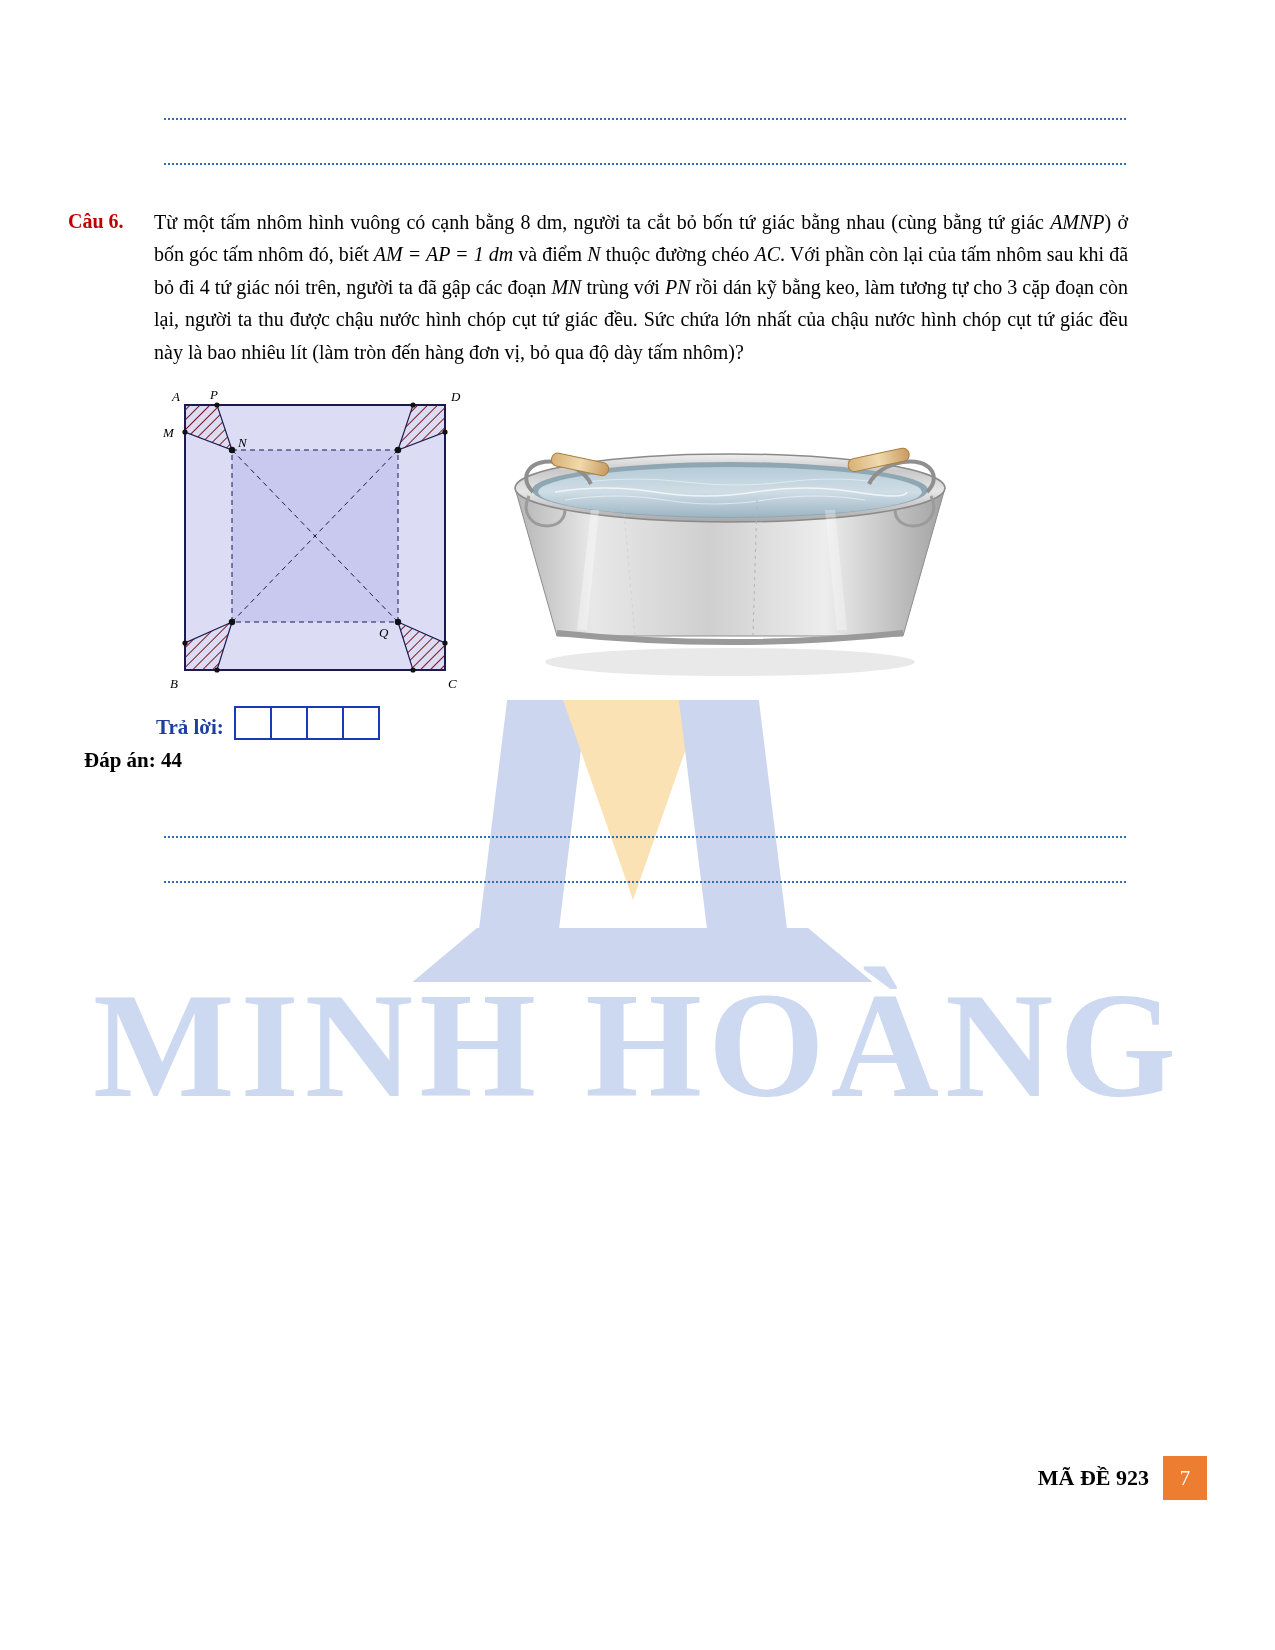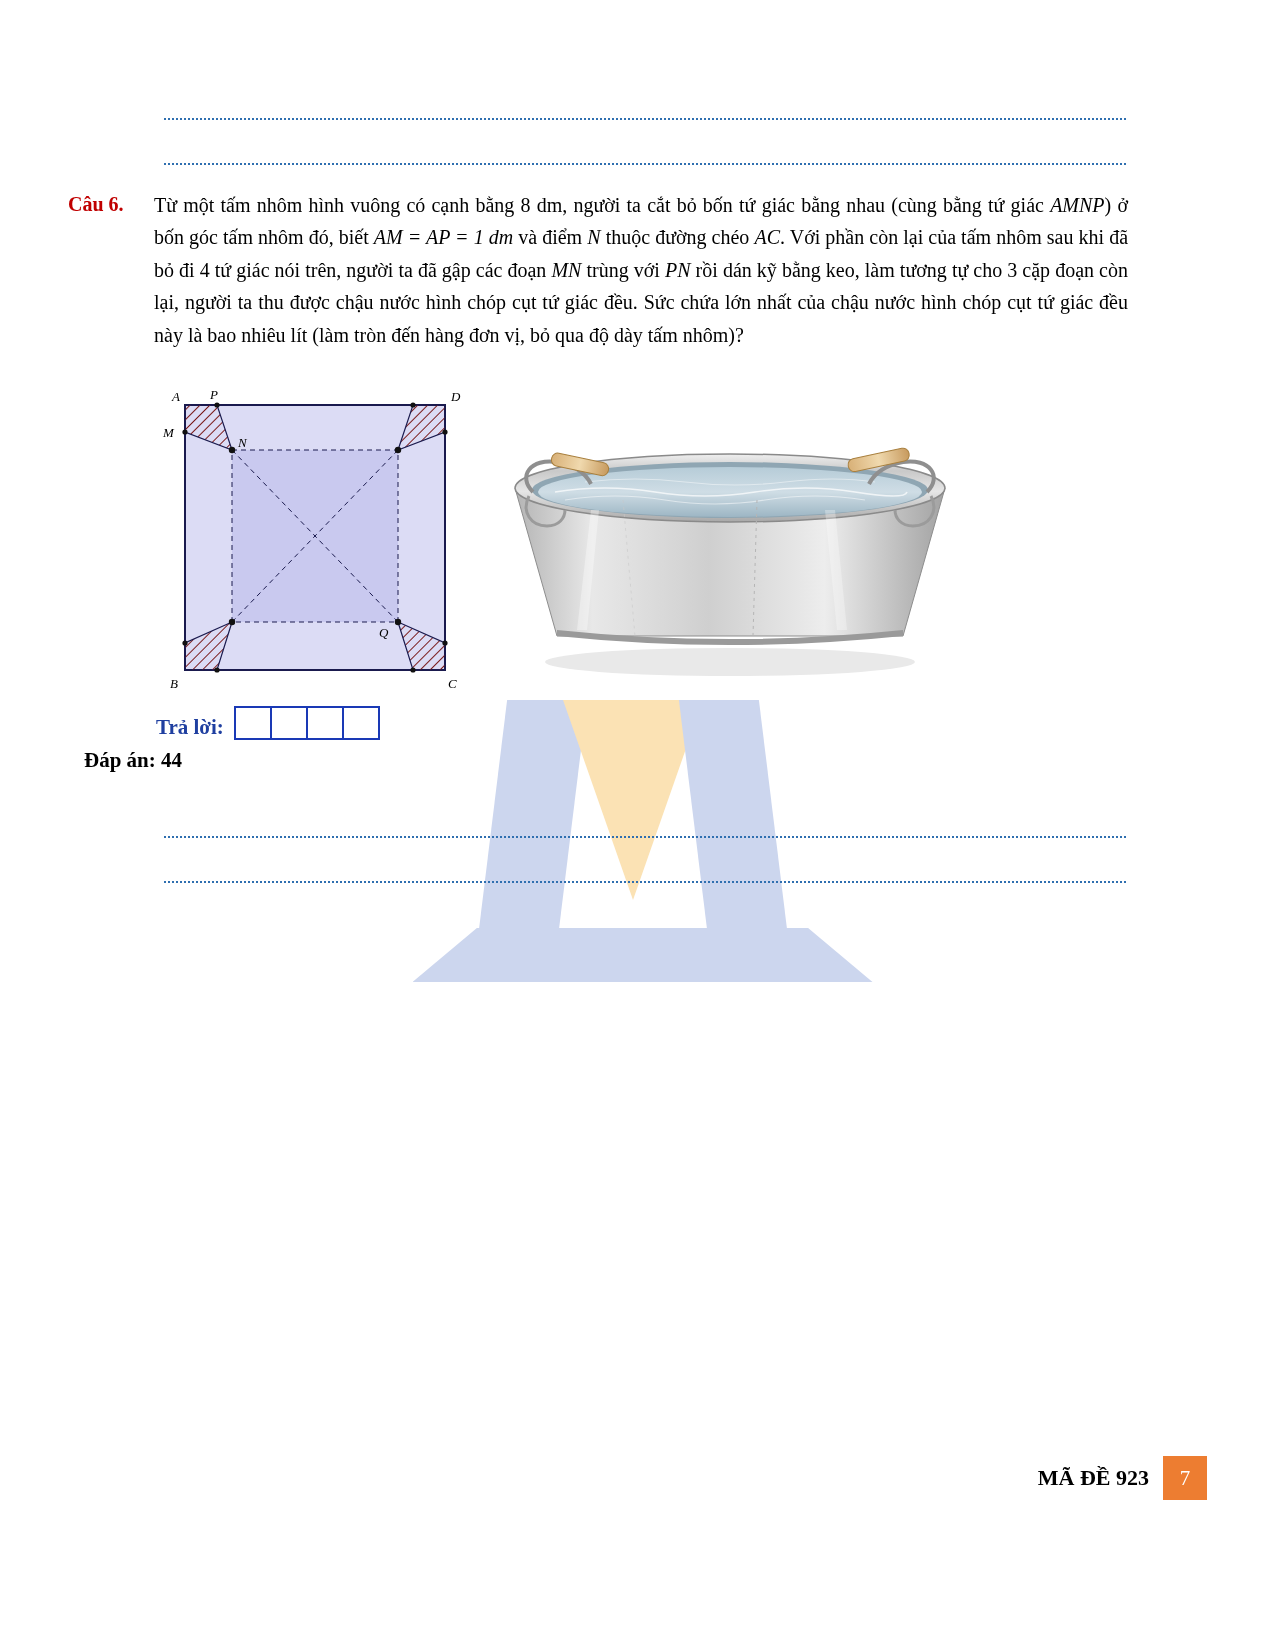--- a/index.html
+++ b/index.html
@@ -85,21 +85,21 @@
 
   .dotline {
     position: absolute;
     border-bottom: 2px dotted #2f6fb0;
     height: 0;
   }
 
   .q-block {
     position: absolute;
     left: 68px;
-    top: 189px;
+    top: 206px;
     width: 1060px;
     display: flex;
   }
   .q-label {
     color: #c00000;
     font-weight: bold;
     font-size: 20px;
     width: 86px;
     flex: 0 0 86px;
     line-height: 1.55;
@@ -219,20 +219,21 @@
 </head>
 <body>
 
 <div class="watermark">
   <div class="wm-shape">
     <div class="wm-left"></div>
     <div class="wm-tri"></div>
     <div class="wm-right"></div>
     <div class="wm-base"></div>
   </div>
+  <div class="wm-text">MINH HOÀNG</div>
 </div>
 
 <div class="page">
 
   <div class="dotline" style="left:164px; top:118px; width:962px;"></div>
   <div class="dotline" style="left:164px; top:163px; width:962px;"></div>
 
   <div class="q-block">
     <div class="q-label">Câu 6.</div>
     <div class="q-text">

